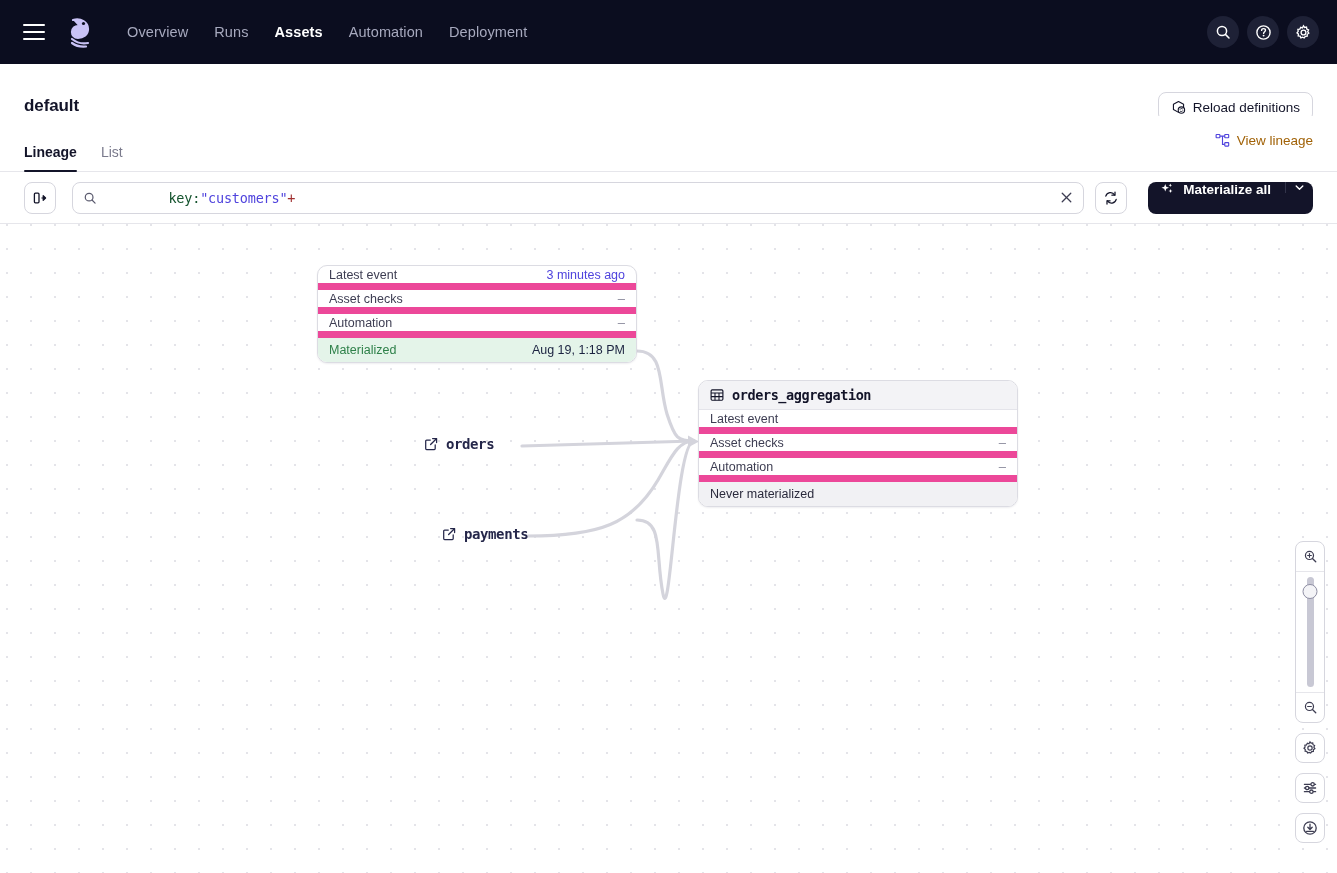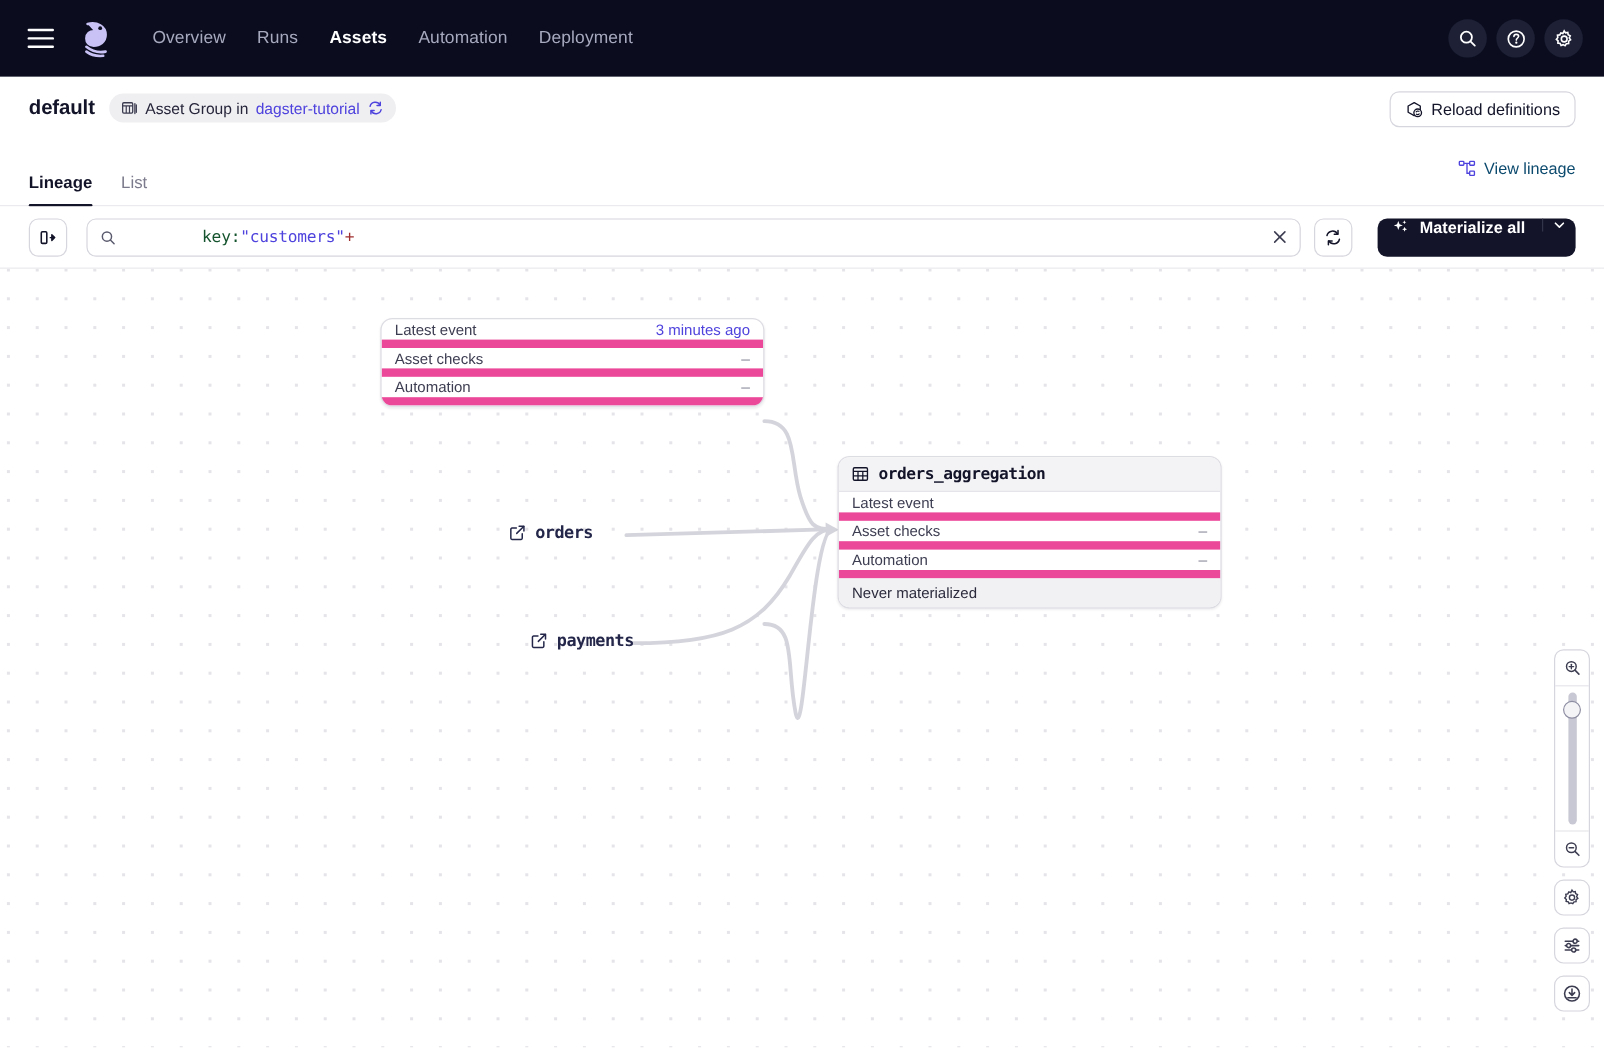--- a/index.html
+++ b/index.html
@@ -35,21 +35,21 @@
     display: flex; align-items: center; gap: 8px;
   }
   .icon-circle {
     width: 32px; height: 32px; border-radius: 50%;
     background: #1E2136; display: flex; align-items: center; justify-content: center;
     cursor: pointer;
   }
 
   
   .page-header {
-    position: absolute; top: 64px; left: 0; width: 1337px; height: 52px;
+    position: absolute; top: 80px; left: 0; width: 1337px; height: 52px;
     background: #ffffff; display: flex; align-items: center;
   }
   .page-title {
     margin-left: 24px; font-size: 17px; font-weight: bold; color: #131429;
     letter-spacing: -0.1px;
   }
   .group-badge {
     margin-left: 12px; height: 24px; border-radius: 12px; background: #EFEFF2;
     display: flex; align-items: center; gap: 6px; padding: 0 10px;
     font-size: 13px; color: #26253A; cursor: pointer;
@@ -73,21 +73,21 @@
     position: relative;
   }
   .tab.active { color: #131429; font-weight: bold; }
   .tab.active::after {
     content: ""; position: absolute; left: 0; right: 0; bottom: -1px;
     height: 2.5px; background: #131429; border-radius: 2px;
   }
   .view-lineage {
     position: absolute; right: 24px; top: 17px;
     display: flex; align-items: center; gap: 7px;
-    font-size: 13.5px; color: #0c4a6e; cursor: pointer;
+    font-size: 13.5px; color: #a16207; cursor: pointer;
   }
 
   
   .toolbar {
     position: absolute; top: 172px; left: 0; width: 1337px; height: 52px;
     background: #fff; border-bottom: 1px solid #E6E6EB;
     display: flex; align-items: center;
   }
   .sq-btn {
     width: 32px; height: 32px; border: 1px solid #D6D6DE; border-radius: 8px;
@@ -259,38 +259,20 @@
             <circle cx="8.5" cy="8.5" r="2.4"></circle>
             <path d="M8.5 1.8 L9.6 3.4 L11.5 3.1 L11.8 5.0 L13.5 5.9 L12.7 7.6 L13.8 9.2 L12.2 10.3 L12.2 12.2 L10.3 12.4 L9.2 14.0 L7.6 13.2 L5.9 13.9 L5.1 12.2 L3.2 11.9 L3.4 10.0 L2.0 8.8 L3.2 7.3 L2.9 5.4 L4.8 5.1 L5.7 3.4 L7.4 4.0 Z"></path>
           </g>
         </svg>
       </div>
     </div>
   </div>
 
   <div class="page-header">
     <div class="page-title">default</div>
-    <div class="group-badge">
-      <svg width="14" height="14" viewBox="0 0 14 14">
-        <rect x="1.2" y="2.6" width="8.4" height="8.6" rx="1" fill="none" stroke="#3D3D52" stroke-width="1.1"></rect>
-        <line x1="1.2" y1="5.3" x2="9.6" y2="5.3" stroke="#3D3D52" stroke-width="1"></line>
-        <line x1="4.2" y1="5.3" x2="4.2" y2="11.2" stroke="#3D3D52" stroke-width="1"></line>
-        <line x1="6.9" y1="5.3" x2="6.9" y2="11.2" stroke="#3D3D52" stroke-width="1"></line>
-        <path d="M11.4 3.4 L11.4 11.6" stroke="#3D3D52" stroke-width="1.1" stroke-linecap="round"></path>
-        <path d="M12.6 4.4 L12.6 10.6" stroke="#3D3D52" stroke-width="1.1" stroke-linecap="round"></path>
-      </svg>
-      <span>Asset Group in</span>
-      <span class="link">dagster-tutorial</span>
-      <svg width="14" height="14" viewBox="0 0 14 14">
-        <path d="M2.4 5.6 A4.4 4.4 0 0 1 10.6 4.6" fill="none" stroke="#4F43DD" stroke-width="1.2" stroke-linecap="round"></path>
-        <path d="M11.6 8.4 A4.4 4.4 0 0 1 3.4 9.4" fill="none" stroke="#4F43DD" stroke-width="1.2" stroke-linecap="round"></path>
-        <path d="M10.9 2.1 L10.9 4.9 L8.2 4.9" fill="none" stroke="#4F43DD" stroke-width="1.2" stroke-linecap="round" stroke-linejoin="round"></path>
-        <path d="M3.1 11.9 L3.1 9.1 L5.8 9.1" fill="none" stroke="#4F43DD" stroke-width="1.2" stroke-linecap="round" stroke-linejoin="round"></path>
-      </svg>
-    </div>
     <div class="reload-btn">
       <svg width="15" height="15" viewBox="0 0 16 16">
         <path d="M8 1.6 L13.4 4.6 L13.4 10.2 L8 13.2 L2.6 10.2 L2.6 4.6 Z" fill="none" stroke="#131429" stroke-width="1.2" stroke-linejoin="round"></path>
         <circle cx="11.1" cy="10.7" r="3.4" fill="#fff" stroke="#131429" stroke-width="1.2"></circle>
         <path d="M9.5 10.2 A1.9 1.9 0 0 1 12.6 9.7" fill="none" stroke="#131429" stroke-width="1"></path>
         <path d="M12.7 11.2 A1.9 1.9 0 0 1 9.6 11.7" fill="none" stroke="#131429" stroke-width="1"></path>
       </svg>
       <span>Reload definitions</span>
     </div>
   </div>
@@ -380,20 +362,24 @@
         <span>Latest event</span>
         <span class="val">3 minutes ago</span>
       </div>
       <div class="node-row">
         <span>Asset checks</span>
         <span class="dash">–</span>
       </div>
       <div class="node-row">
         <span>Automation</span>
         <span class="dash">–</span>
+      </div>
+      <div class="node-foot materialized">
+        <span class="lbl">Materialized</span>
+        <span class="val">Aug 19, 1:18 PM</span>
       </div>
     </div>
 
     <div class="node" style="left:698px; top:156px; width:320px;">
       <div class="node-head">
         <svg width="14" height="14" viewBox="0 0 14 14">
           <rect x="1.1" y="1.8" width="11.8" height="10.4" rx="1.1" fill="none" stroke="#131429" stroke-width="1.15"></rect>
           <line x1="1.1" y1="4.9" x2="12.9" y2="4.9" stroke="#131429" stroke-width="1.05"></line>
           <line x1="1.1" y1="8.6" x2="12.9" y2="8.6" stroke="#131429" stroke-width="1.05"></line>
           <line x1="5.0" y1="4.9" x2="5.0" y2="12.2" stroke="#131429" stroke-width="1.05"></line>

